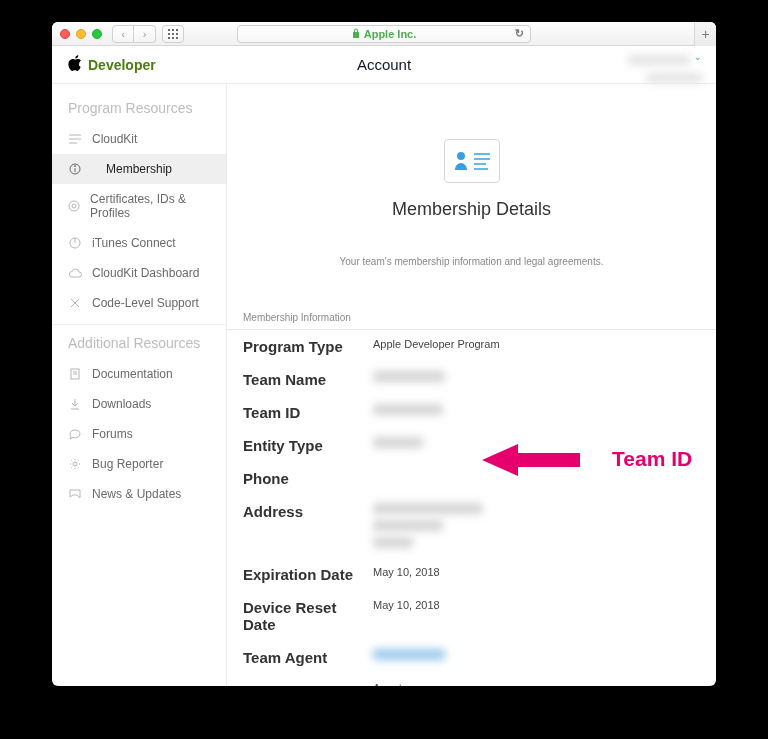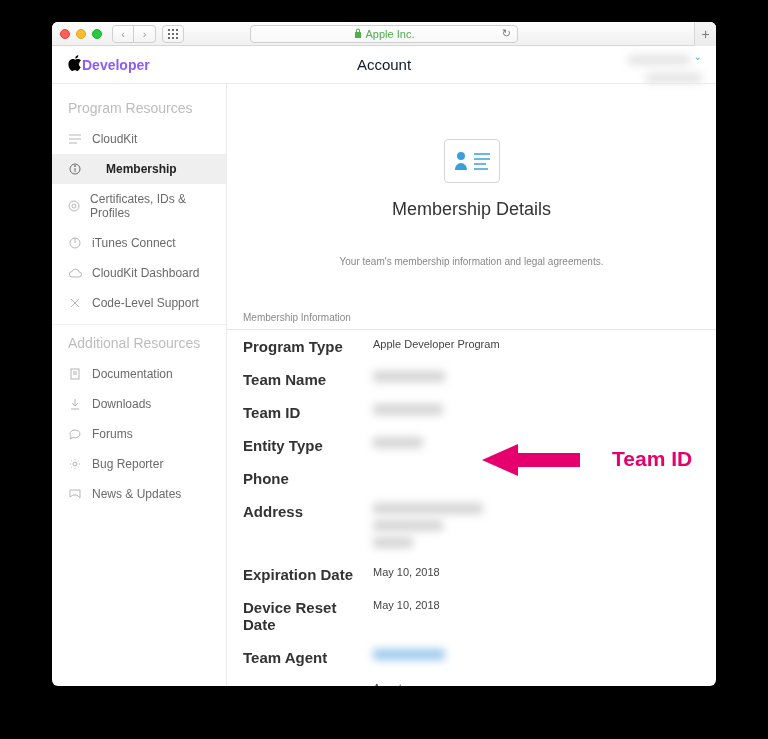--- a/index.html
+++ b/index.html
@@ -9,39 +9,39 @@
   .traffic { display: flex; gap: 6px; }
   .tl { width: 10px; height: 10px; border-radius: 50%; }
   .tl.red { background:#ff5f57; border:0.5px solid #e0443e; }
   .tl.yel { background:#ffbd2e; border:0.5px solid #dea123; }
   .tl.grn { background:#28c940; border:0.5px solid #1dad2c; }
   .nav-btns { display:flex; margin-left:10px; }
   .nav-btn { width:22px; height:18px; background:linear-gradient(#fff,#f4f4f4); border:1px solid #d0d0d0; display:flex; align-items:center; justify-content:center; color:#9c9c9c; font-size:11px; }
   .nav-btn:first-child { border-radius:4px 0 0 4px; }
   .nav-btn:last-child { border-radius:0 4px 4px 0; border-left:none; }
   .grid-btn { width:22px; height:18px; margin-left:6px; background:linear-gradient(#fff,#f4f4f4); border:1px solid #d0d0d0; border-radius:4px; display:flex; align-items:center; justify-content:center; color:#6a6a6a; }
-  .addr { position:absolute; left:50%; transform:translateX(-50%); width:268px; height:18px; background:linear-gradient(#fff,#f7f7f7); border:1px solid #d0d0d0; border-radius:4px; display:flex; align-items:center; justify-content:center; gap:4px; font-size:11px; color:#4cae4c; }
+  .addr { position:absolute; left:50%; transform:translateX(-50%); width:294px; height:18px; background:linear-gradient(#fff,#f7f7f7); border:1px solid #d0d0d0; border-radius:4px; display:flex; align-items:center; justify-content:center; gap:4px; font-size:11px; color:#4cae4c;font-weight:bold; }
   .reload { position:absolute; right:6px; color:#7a7a7a; font-size:11px; }
   .newtab { position:absolute; right:0; top:0; width:22px; height:24px; display:flex; align-items:center; justify-content:center; background:linear-gradient(#f5f5f5,#ebebeb); border-left:1px solid #d7d7d7; color:#7a7a7a; font-size:14px; }
 
   .header { height:38px; display:flex; align-items:center; padding:0 16px; position:relative; border-bottom:1px solid #ececec; }
-  .brand { display:flex; align-items:center; font-size:14px; font-weight:600; color:#8b5cf6; }
+  .brand { display:flex; align-items:center; gap:6px; font-size:14px; font-weight:600; color:#4d7c0f; }
   .brand svg { width:14px; height:16px; }
   .page-title { position:absolute; left:50%; transform:translateX(-50%); font-size:15px; color:#0f172a; }
   .user { position:absolute; right:14px; top:5px; text-align:right; }
   .blur { filter: blur(4px); color:#777; background:#e3e3e3; border-radius:3px; display:inline-block; }
   .blur.sm { height:10px; }
   .user .caret { color:#5aa7e0; font-size:10px; margin-left:4px; vertical-align:top; }
 
   .content { display:flex; height: calc(100% - 62px); }
   .sidebar { width:175px; border-right:1px solid #eceaea; padding-top:12px; }
   .side-heading { font-size:14px; color:#bdbdbd; padding:4px 16px 8px; }
   .side-divider { border:none; border-top:1px solid #f0f0f0; margin:6px 0 6px; }
   .side-item { display:flex; align-items:center; gap:10px; padding:8px 16px; font-size:12px; color:#6a6a6a; cursor:pointer; }
-  .side-item.active { background:#efefef; color:#222; font-weight:700;gap:24px; }
+  .side-item.active { background:#efefef; color:#222; font-weight:400;gap:24px; }
   .side-item .ic { width:14px; display:flex; justify-content:center; color:#b5b5b5; }
   .side-item.active .ic { color:#6a6a6a; }
 
   .main { flex:1; overflow:auto; }
   .hero { text-align:center; padding:55px 0 25px; }
   .hero-card { width:56px; height:44px; margin:0 auto 16px; border:1px solid #d6d6d6; border-radius:4px; display:flex; align-items:center; justify-content:center; gap:5px; }
   .hero h2 { font-size:18px; font-weight:400; color:#333; margin-bottom:6px; }
   .hero p { font-size:10px; color:#888;margin-top:36px; }
   .section-label { font-size:10px; color:#8a8a8a; padding:0 16px 6px; margin-top:20px; }
   .details-table { border-top:1px solid #e6e6e6; }

